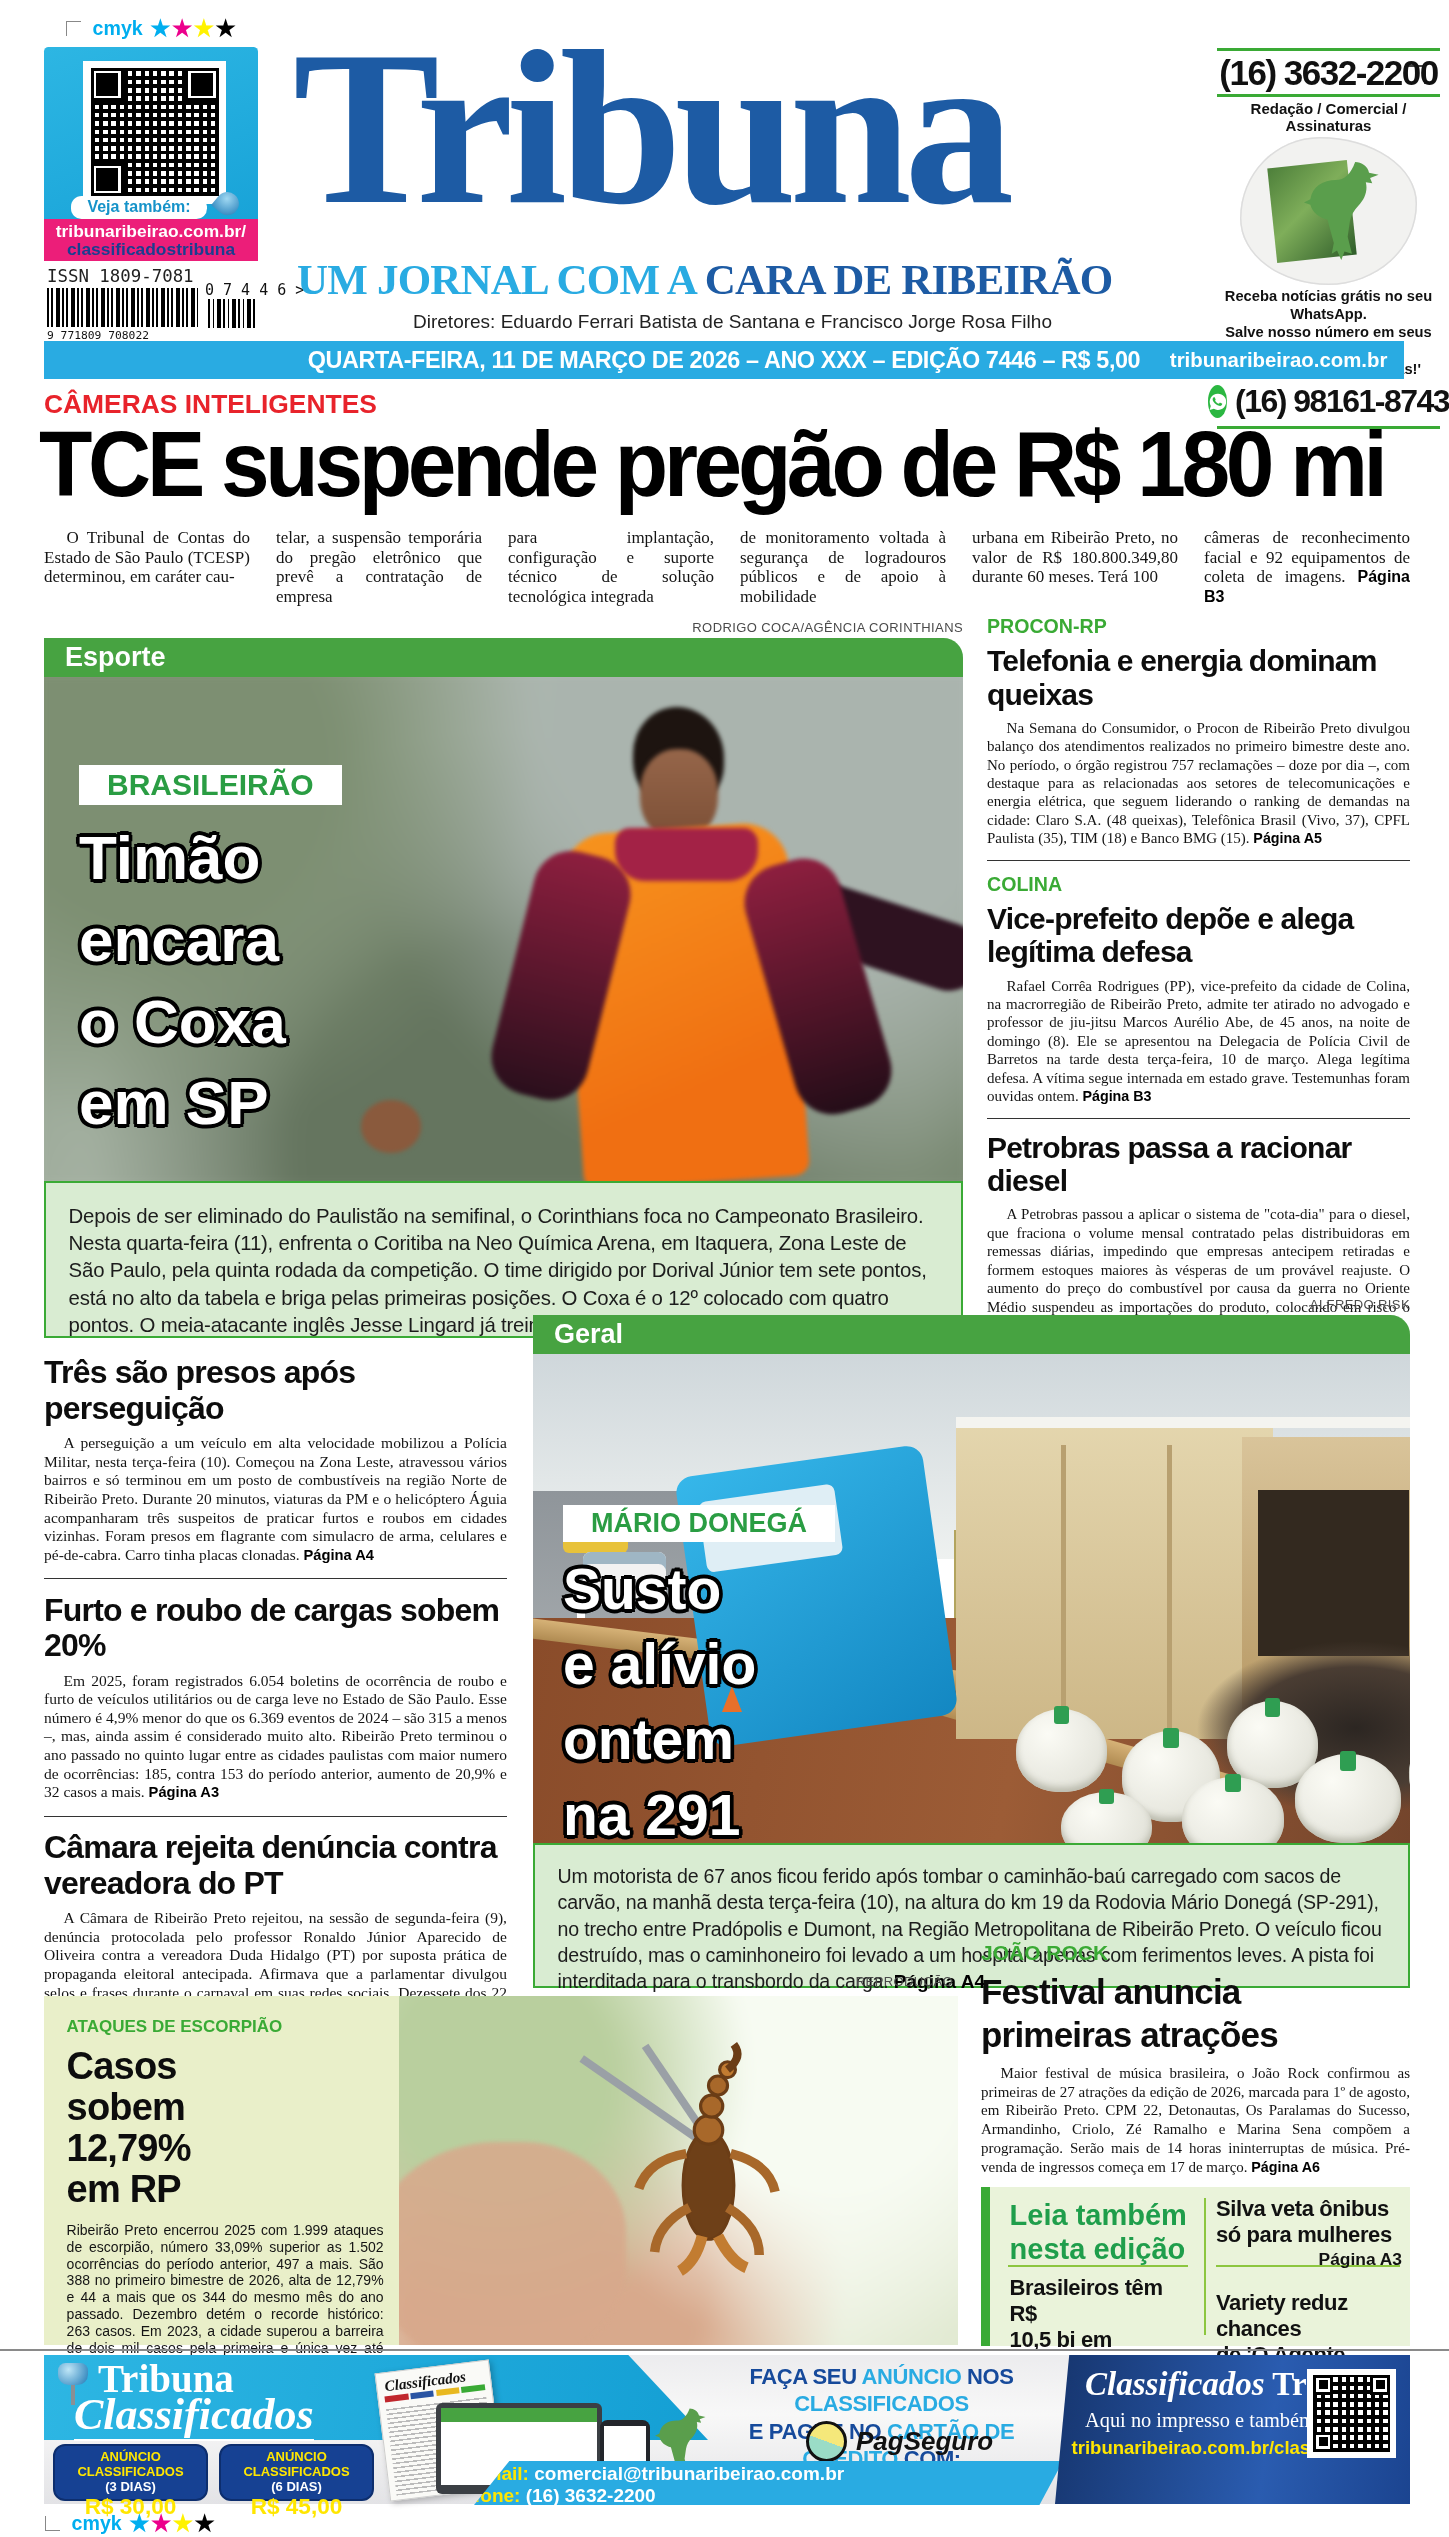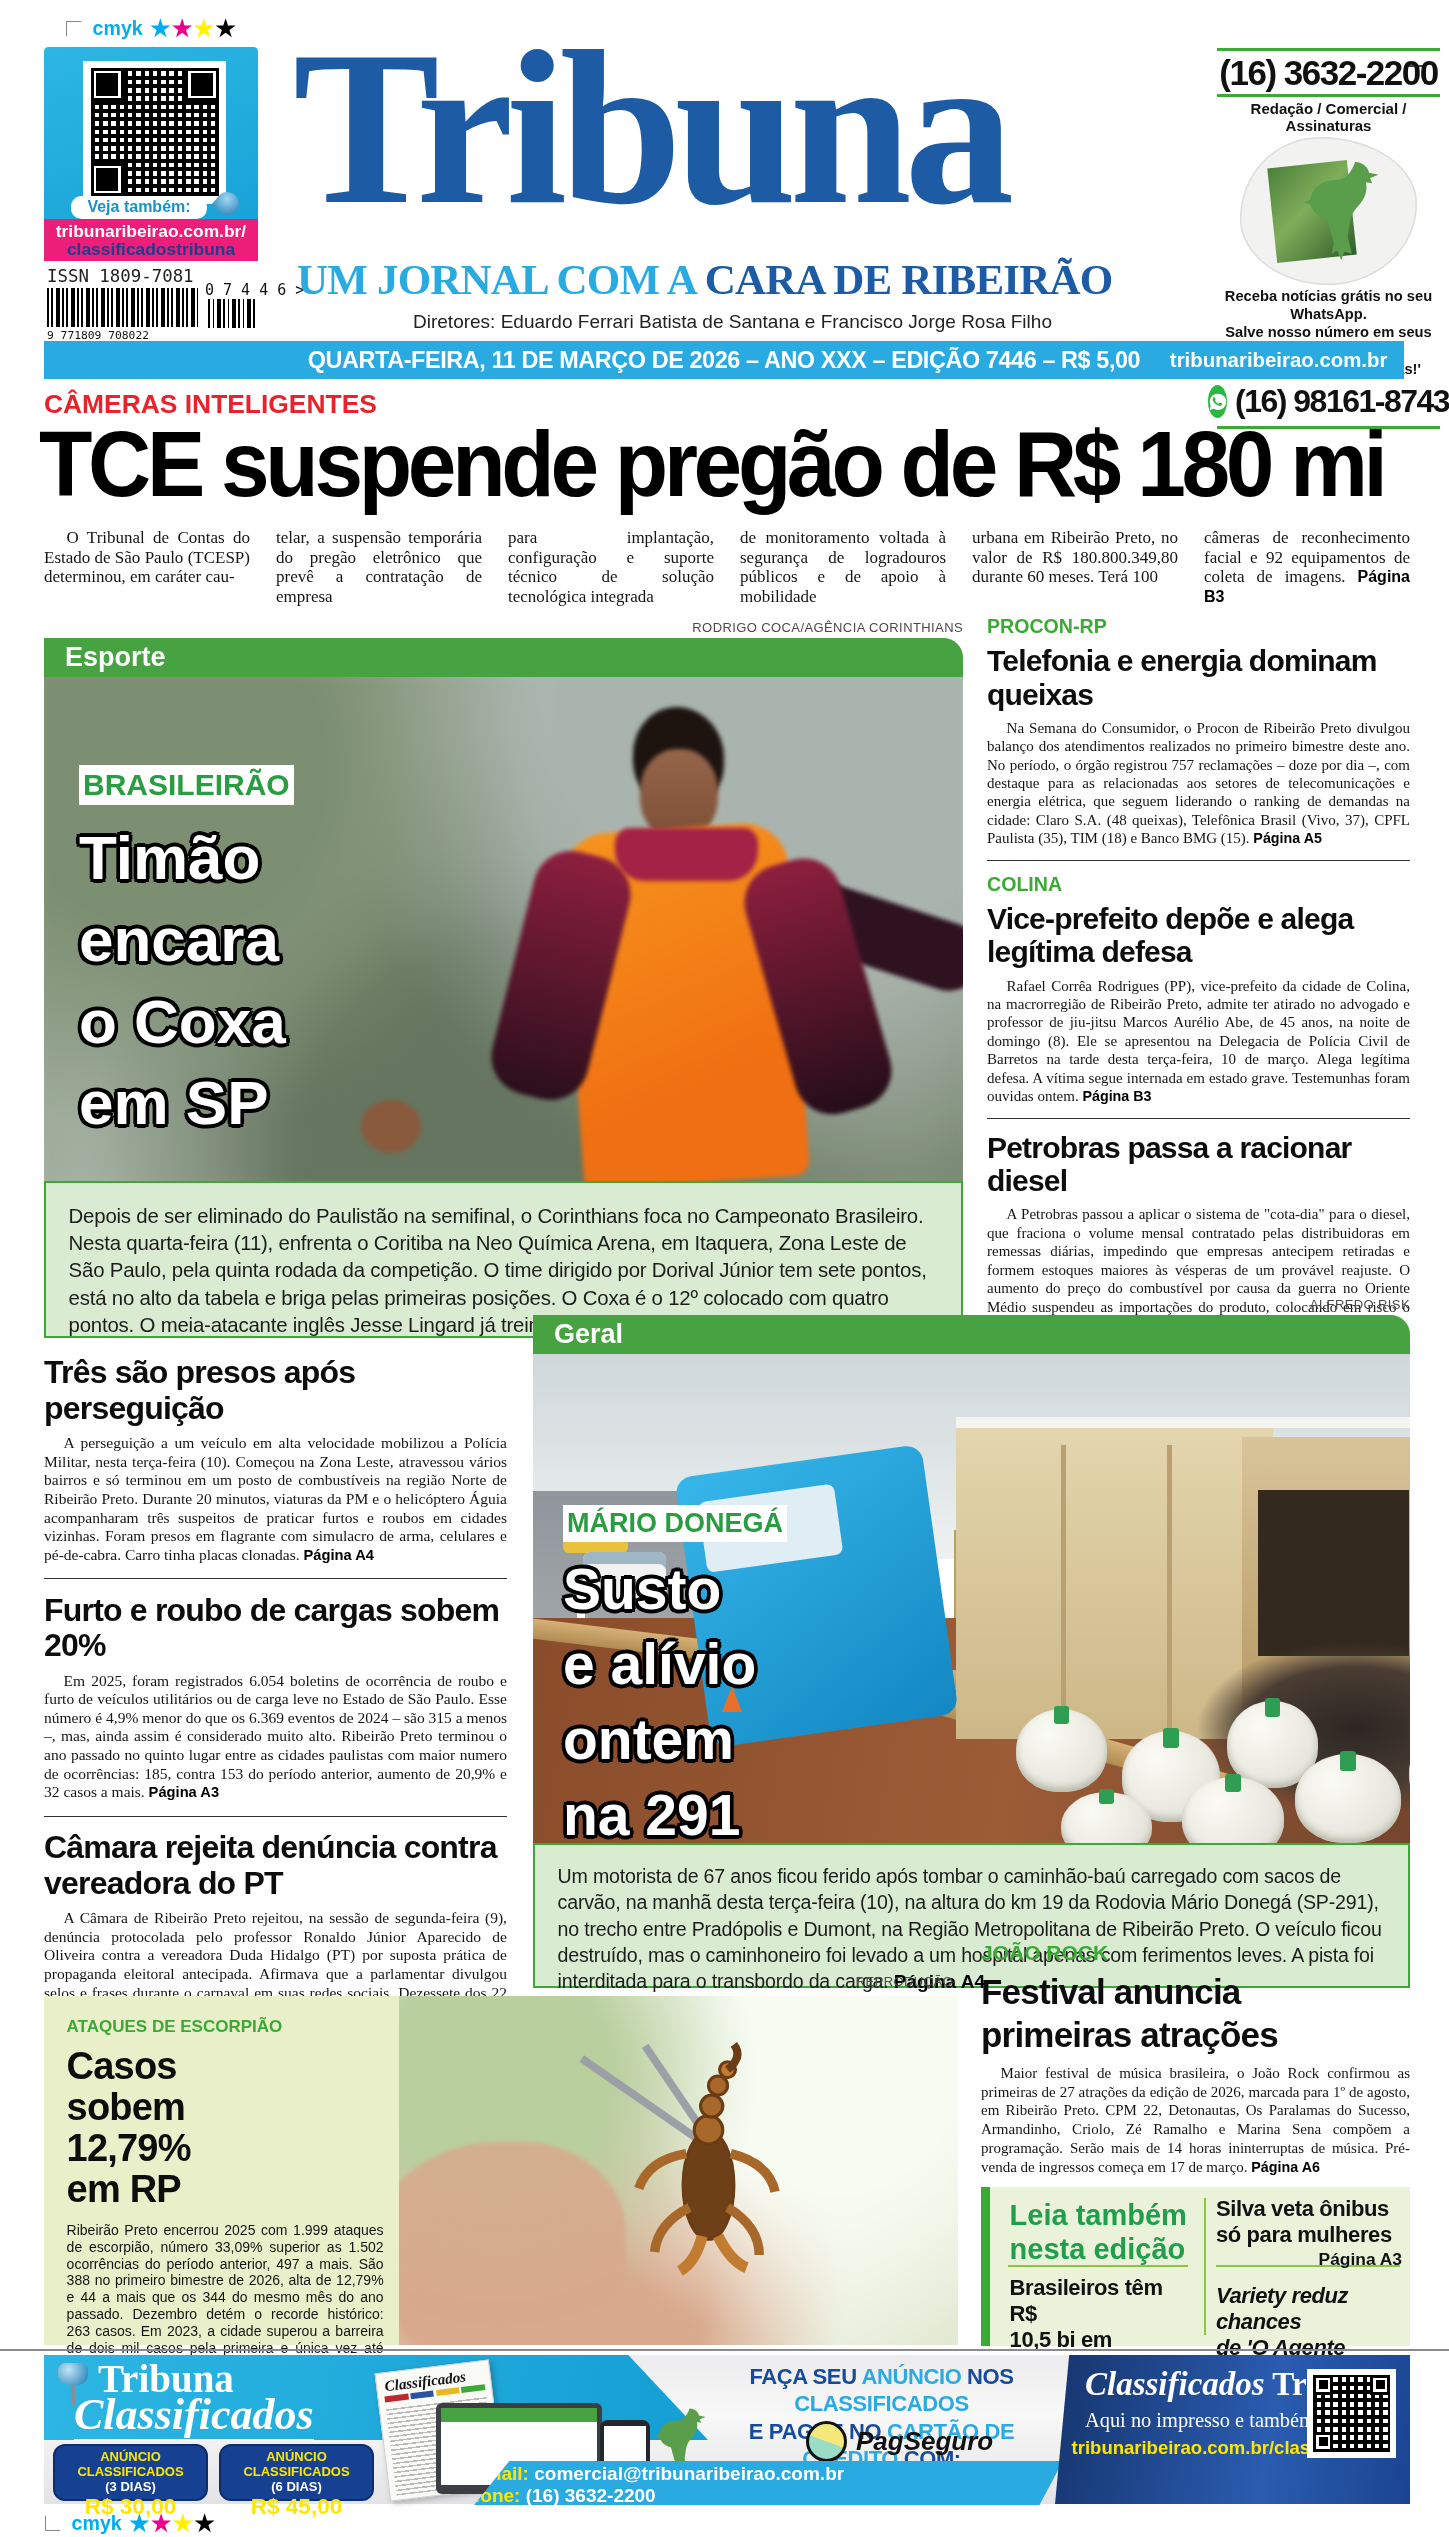--- a/index.html
+++ b/index.html
@@ -52,21 +52,21 @@
   .headline1{font-weight:bold;color:#000;letter-spacing:-4.5px;transform:scaleX(.95);transform-origin:left top;}
 
   .colhead{font-weight:bold;color:#0d0d0d;letter-spacing:-0.8px;line-height:1.12;}
   .bodytxt{color:#141414;}
   .pageref{font-family:"Liberation Sans",sans-serif;font-weight:bold;color:#000;}
   .hr{border-top:1.5px solid #333;}
 
   
   .secbar{background:#47a341;color:#fff;font-weight:bold;border-radius:0 19.6px 0 0;display:flex;align-items:center;}
   .credit{color:#4a4a4a;font-size:13px;letter-spacing:0.4px;}
-  .badge{background:#fff;color:#2a9d43;font-weight:bold;display:inline-block;padding:3px 4px;}
+  .badge{background:#fff;color:#2a9d43;font-weight:bold;display:inline-block;padding:3px 28px;}
   .photohead{font-weight:bold;color:#fff;line-height:1.32;
     text-shadow:3.8px 0 0 #000,-3.8px 0 0 #000,0 3.8px 0 #000,0 -3.8px 0 #000,3px 3px 0 #000,-3px -3px 0 #000,3px -3px 0 #000,-3px 3px 0 #000;}
   .capbox{background:#d9ecd2;border:2.3px solid #3aaa35;box-sizing:border-box;}
   .captxt{color:#1c1c1c;line-height:1.34;letter-spacing:-0.2px;}
 
   
   .ph{overflow:hidden;position:absolute;}
   .esp-bg{position:absolute;inset:-22.6px;background:
      radial-gradient(circle at 15% 20%,#7d8f72 0 18%,transparent 40%),
      radial-gradient(circle at 80% 15%,#aab4ae 0 25%,transparent 50%),
@@ -381,21 +381,21 @@
         </div>
       <div class="leia-p" style="font-size:17.4px;margin-top:1.5px;">Página A3</div>
     </div>
     <div class="abs" style="left:19.6px;top:88px;width:180px;">
       <div class="leia-t" style="font-size:22px;">
           <div>Brasileiros têm R$</div>
           <div>10,5 bi em bancos</div>
         </div>
       <div class="leia-p" style="font-size:17.4px;margin-top:1.5px;">Página B4</div>
     </div>
-    <div class="abs" style="left:226px;top:96px;width:186px;font-style:italic;">
+    <div class="abs" style="left:226px;top:103px;width:186px;">
       <div class="leia-t" style="font-size:22px;">
           <div>Variety reduz chances</div>
           <div>de 'O Agente Secreto'</div>
         </div>
       <div class="leia-p" style="font-size:17.4px;margin-top:1.5px;">Página A6</div>
     </div>
   </div>
 
   <div class="abs foot-rule" style="left:0;top:2349px;width:1449px;"></div>
   <div class="abs footer-bg" style="left:44px;top:2355px;width:1366px;height:149px;">

